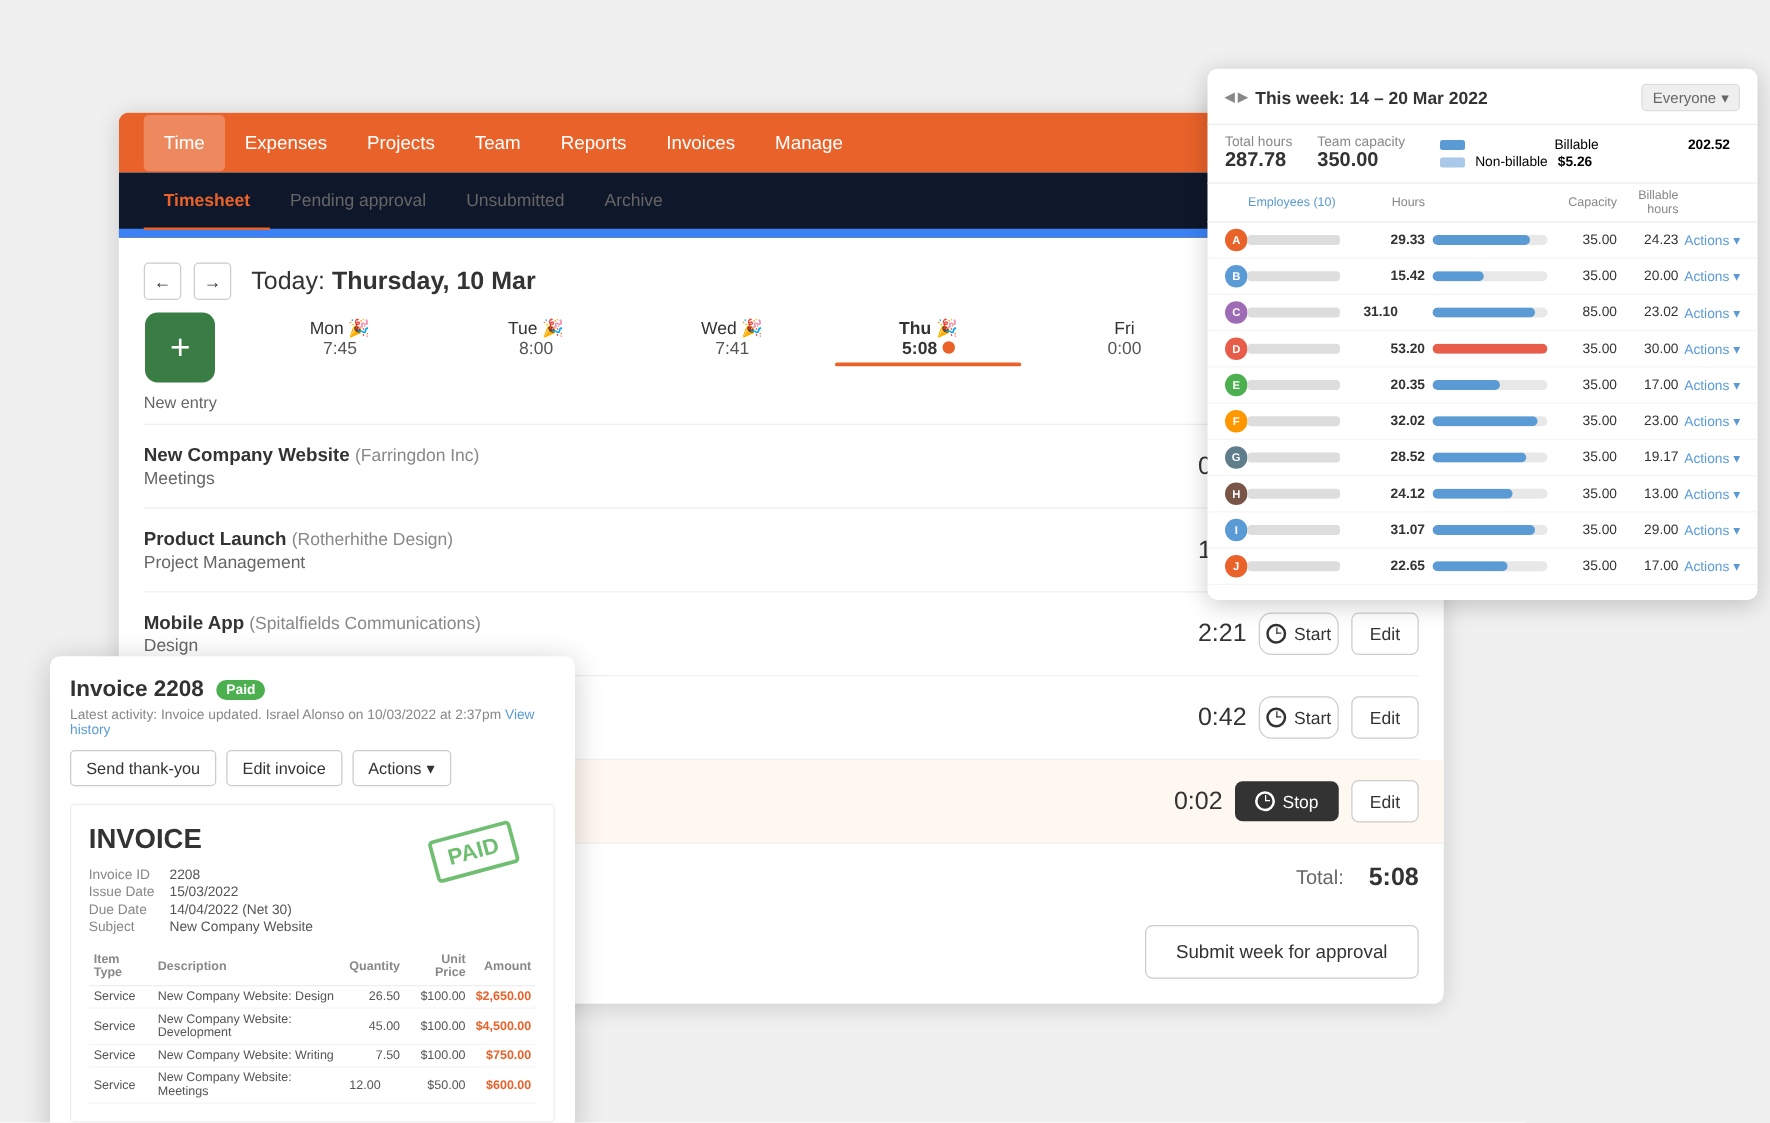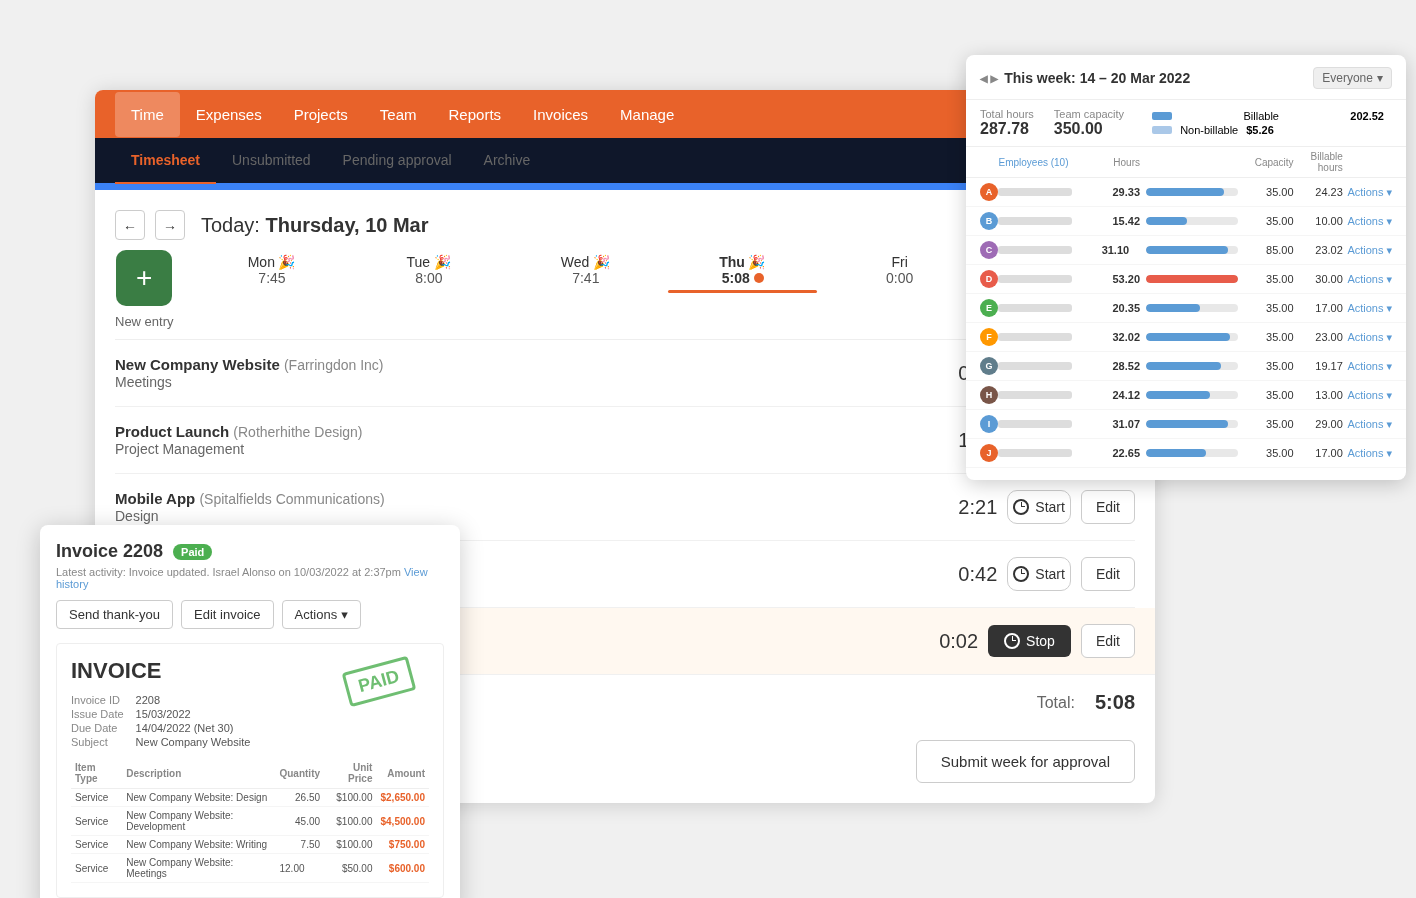--- a/index.html
+++ b/index.html
@@ -460,22 +460,22 @@
     <a class="nav-item">Expenses</a>
     <a class="nav-item">Projects</a>
     <a class="nav-item">Team</a>
     <a class="nav-item">Reports</a>
     <a class="nav-item">Invoices</a>
     <a class="nav-item">Manage</a>
   </nav>
 
   <div class="sub-nav">
     <div class="sub-nav-item active">Timesheet</div>
+    <div class="sub-nav-item">Pending approval</div>
     <div class="sub-nav-item">Unsubmitted</div>
-    <div class="sub-nav-item">Pending approval</div>
     <div class="sub-nav-item">Archive</div>
   </div>
 
   <div class="week-header">
     <button class="nav-arrow">←</button>
     <button class="nav-arrow">→</button>
     <span class="week-title">
       <span>Today:</span> <strong>Thursday, 10 Mar</strong>
     </span>
   </div>
@@ -677,31 +677,31 @@
       <div style="flex:1.5;color:#888;font-size:10px;">
         <div style="height:8px;background:#ddd;border-radius:3px;width:80%;"></div>
       </div>
       <div style="flex:0.8;text-align:right;font-weight:600;">15.42</div>
       <div style="flex:1.5;padding:0 6px;">
         <div style="height:8px;background:#e8e8e8;border-radius:4px;overflow:hidden;">
           <div style="height:100%;width:44%;background:#5b9bd5;border-radius:4px;"></div>
         </div>
       </div>
       <div style="flex:0.8;text-align:right;">35.00</div>
-      <div style="flex:0.8;text-align:right;">10.00</div>
+      <div style="flex:0.8;text-align:right;">20.00</div>
       <div style="flex:0.8;text-align:right;color:#5b9bd5;cursor:pointer;">Actions ▾</div>
     </div>
       <div style="display: flex; align-items: center; padding: 5px 14px; font-size: 11px; color: rgb(51, 51, 51); border-bottom: 1px solid rgb(245, 245, 245);">
       <div style="flex:0.3;">
         <div style="width:18px;height:18px;border-radius:50%;background:#9e6bb5;display:flex;align-items:center;justify-content:center;color:#fff;font-size:9px;font-weight:700;">C</div>
       </div>
       <div style="flex:1.5;color:#888;font-size:10px;">
         <div style="height:8px;background:#ddd;border-radius:3px;width:80%;"></div>
       </div>
-      <div style="flex:0.8;text-align:center;font-weight:600;">31.10</div>
+      <div style="flex:0.8;text-align:left;font-weight:600;">31.10</div>
       <div style="flex:1.5;padding:0 6px;">
         <div style="height:8px;background:#e8e8e8;border-radius:4px;overflow:hidden;">
           <div style="height:100%;width:89%;background:#5b9bd5;border-radius:4px;"></div>
         </div>
       </div>
       <div style="flex:0.8;text-align:right;">85.00</div>
       <div style="flex:0.8;text-align:right;">23.02</div>
       <div style="flex:0.8;text-align:right;color:#5b9bd5;cursor:pointer;">Actions ▾</div>
     </div>
       <div style="display: flex; align-items: center; padding: 5px 14px; font-size: 11px; color: rgb(51, 51, 51); border-bottom: 1px solid rgb(245, 245, 245);">

